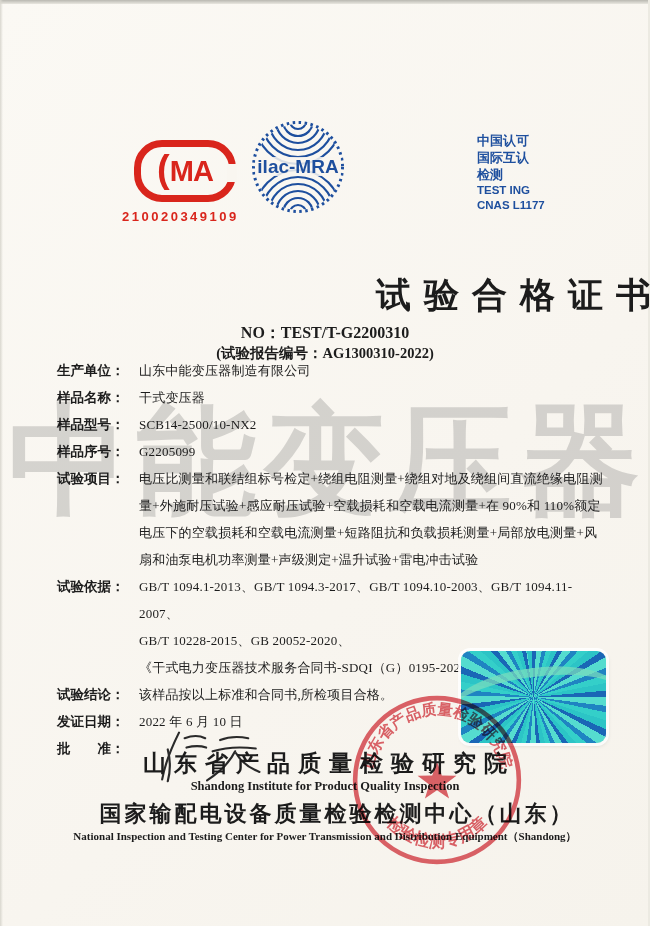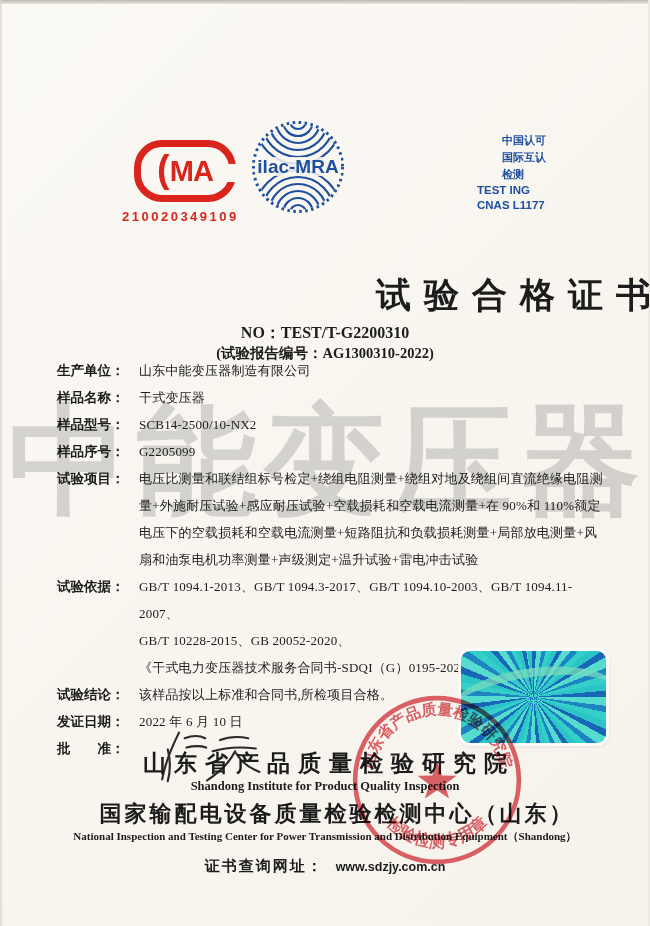--- a/index.html
+++ b/index.html
@@ -34,21 +34,21 @@
                 font-family:"Liberation Sans",sans-serif; margin-top:-4px; }
   .cma-letters{ color:#d9251c; font-weight:bold; font-size:29px;
                 font-family:"Liberation Sans",sans-serif; letter-spacing:-1px; }
   .cma-number { margin-top:7px; color:#d9251c; font-weight:bold; font-size:13px;
                 letter-spacing:2.5px; font-family:"Liberation Sans",sans-serif;
                 white-space:nowrap; margin-left:-10px; }
   .ilac-wrap { position:absolute; left:251px; top:120px; z-index:1; }
   .cnas-wrap { position:absolute; left:366px; top:139px; z-index:1; }
   .cnas-caption { position:absolute; left:477px; top:132px; z-index:1;
                   color:#1e4f9e; font-family:"Liberation Sans",sans-serif; }
-  .cnas-caption .cn { font-size:11px; font-weight:bold; line-height:17px;margin-left:25px; }
+  .cnas-caption .cn { font-size:13px; font-weight:bold; line-height:17px; }
   .cnas-caption .en { font-size:11.5px; font-weight:bold; line-height:15px; }
 
   
   .title { position:absolute; left:0; top:272px; width:100%; text-align:right;
            font-size:35px; font-weight:bold; letter-spacing:13px; text-indent:13px;
            z-index:1;margin-left:14px; }
   .cert-no   { position:absolute; left:0; top:323px; width:100%; text-align:center;
                font-size:16px; font-weight:bold; z-index:1; }
   .report-no { position:absolute; left:0; top:344px; width:100%; text-align:center;
                font-size:14.5px; font-weight:bold; z-index:1; }
@@ -223,17 +223,13 @@
     <text font-size="16" font-weight="bold" fill="#d8414b" font-family="Liberation Serif, serif">
       <textPath href="#stArcBot" startOffset="50%" text-anchor="middle">检验检测专用章</textPath>
     </text>
     <polygon fill="#d8414b" points="86,68 90.7,81.5 105,81.8 93.6,90.5 97.8,104.2 86,96 74.2,104.2 78.4,90.5 67,81.8 81.3,81.5"></polygon>
   </svg>
 
   <div class="inst-cn">山东省产品质量检验研究院</div>
   <div class="inst-en">Shandong Institute for Product Quality Inspection</div>
   <div class="center-cn">国家输配电设备质量检验检测中心（山东）</div>
   <div class="center-en">National Inspection and Testing Center for Power Transmission and Distribution Equipment（Shandong）</div>
-  <div class="query">
-    <span class="query-label">证书查询网址：</span>
-    <span class="query-url">www.sdzjy.com.cn</span>
-  </div>
 </div>
 
 </body></html>

